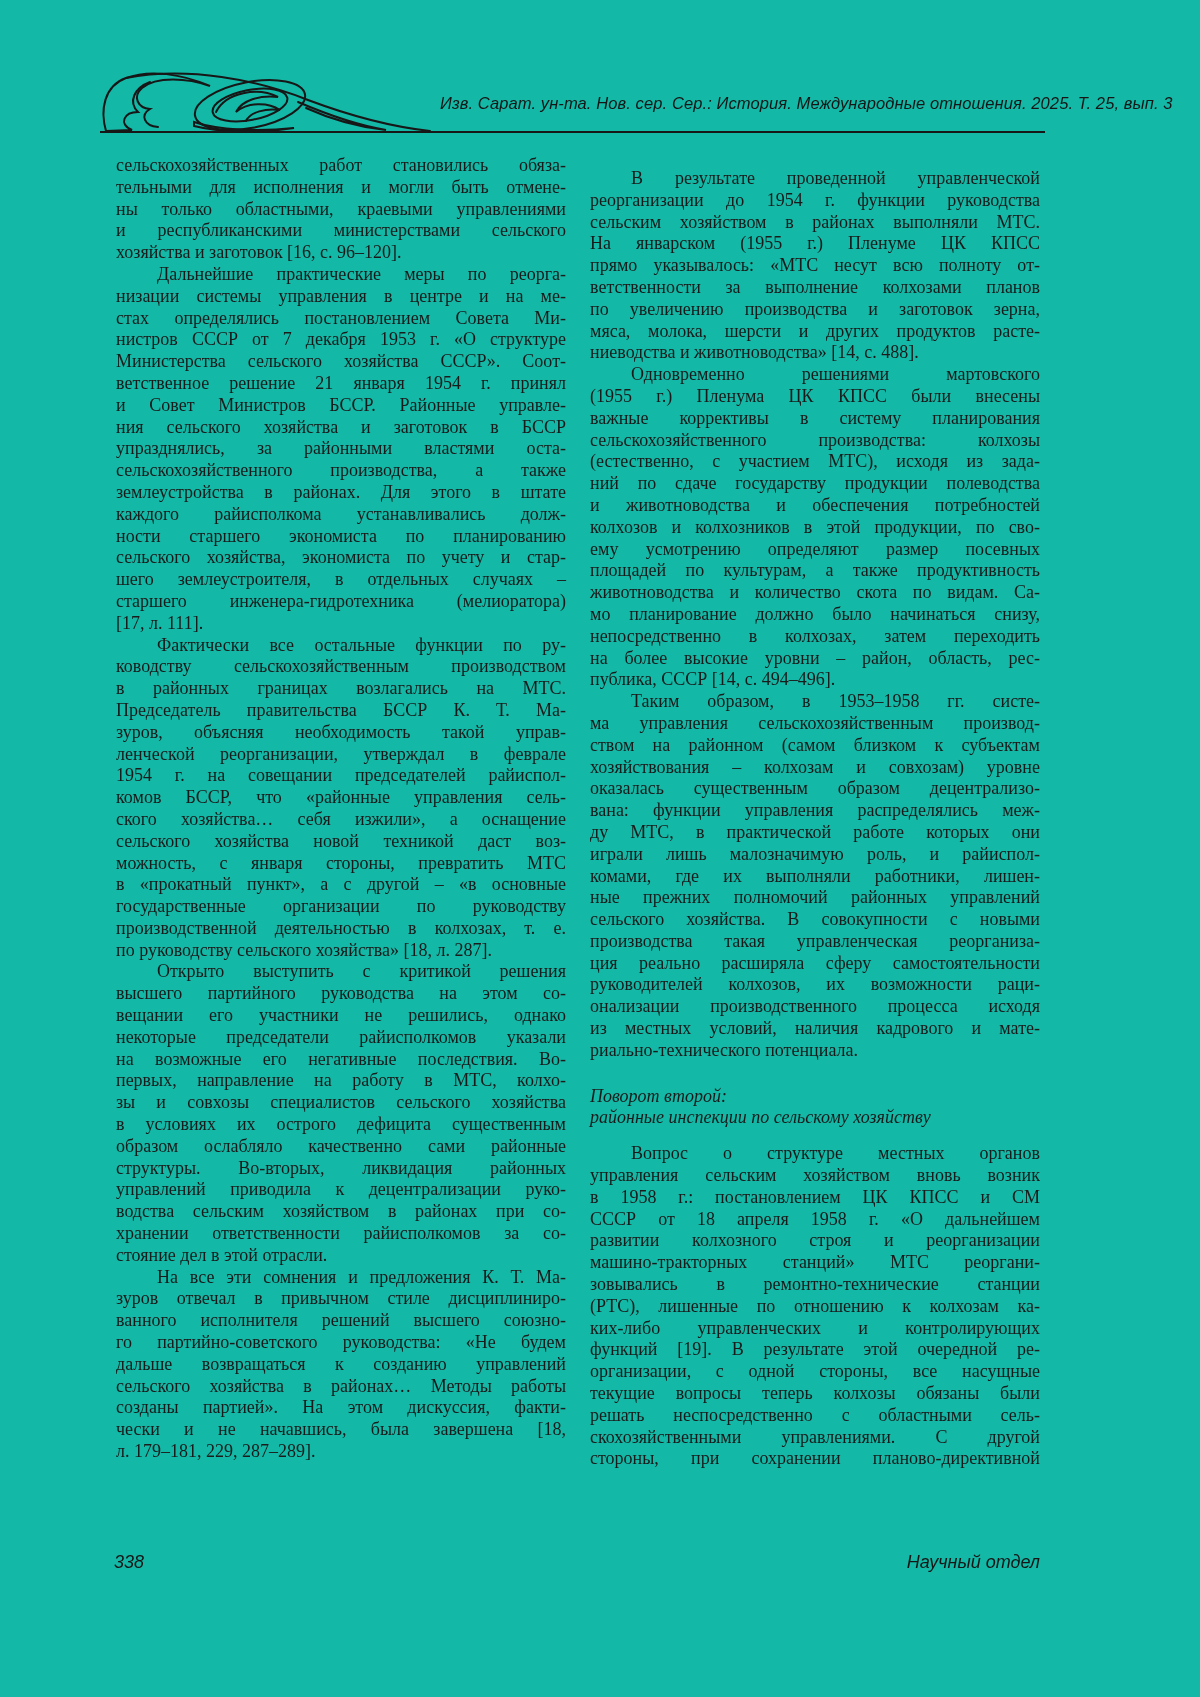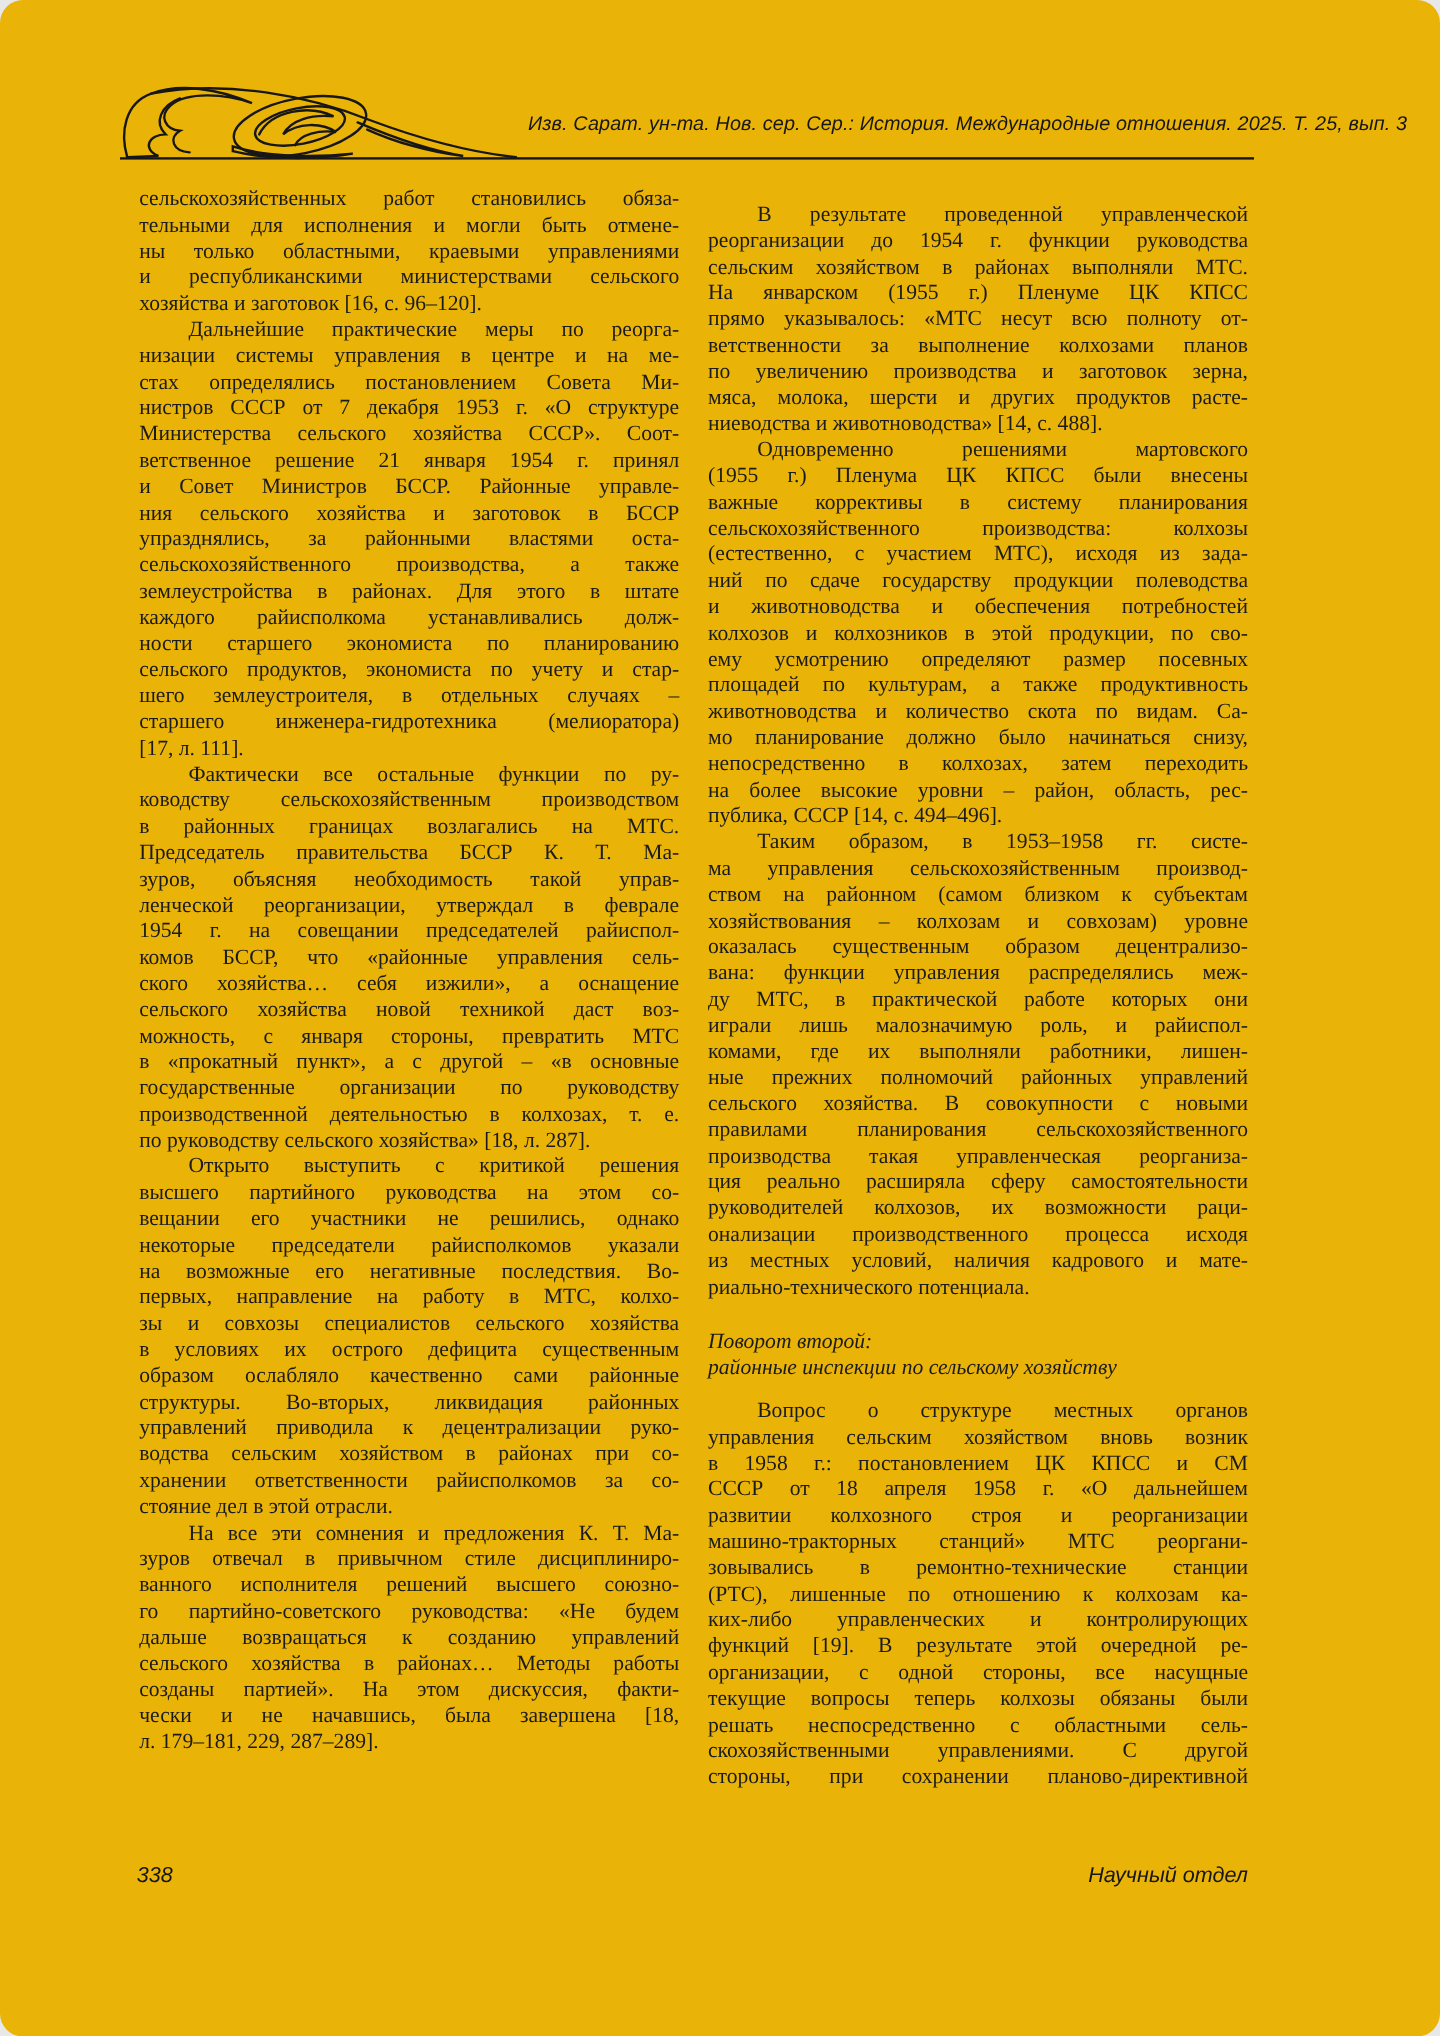--- a/index.html
+++ b/index.html
@@ -1,25 +1,24 @@
 <!DOCTYPE html>
 <html lang="ru"><head>
 <meta charset="utf-8">
 <style>
   html, body { margin: 0; padding: 0; background: #e8e8e8; }
   .page {
     position: relative;
     width: 1200px;
     height: 1697px;
     margin: 0 auto;
-    background: #eab308;
+    background: #14b8a6;
     color: #1b1b1b;
     font-family: "Liberation Serif", serif;
     overflow: hidden;
-    border-radius: 19px;
   }
   
   .header-logo {
     position: absolute;
     left: 98px;
     top: 70px;
     width: 335px;
     height: 64px;
   }
   .header-line-text {
@@ -131,21 +130,21 @@
         <div class="line">нистров СССР от 7 декабря 1953 г. «О структуре</div>
         <div class="line">Министерства сельского хозяйства СССР». Соот-</div>
         <div class="line">ветственное решение 21 января 1954 г. принял</div>
         <div class="line">и Совет Министров БССР. Районные управле-</div>
         <div class="line">ния сельского хозяйства и заготовок в БССР</div>
         <div class="line">упразднялись, за районными властями оста-</div>
         <div class="line">сельскохозяйственного производства, а также</div>
         <div class="line">землеустройства в районах. Для этого в штате</div>
         <div class="line">каждого райисполкома устанавливались долж-</div>
         <div class="line">ности старшего экономиста по планированию</div>
-        <div class="line">сельского продуктов, экономиста по учету и стар-</div>
+        <div class="line">сельского хозяйства, экономиста по учету и стар-</div>
         <div class="line">шего землеустроителя, в отдельных случаях –</div>
         <div class="line">старшего инженера-гидротехника (мелиоратора)</div>
         <div class="line last">[17, л. 111].</div>
       </div>
       <div class="block paragraph indent">
         <div class="line first">Фактически все остальные функции по ру-</div>
         <div class="line">ководству сельскохозяйственным производством</div>
         <div class="line">в районных границах возлагались на МТС.</div>
         <div class="line">Председатель правительства БССР К. Т. Ма-</div>
         <div class="line">зуров, объясняя необходимость такой управ-</div>
@@ -223,21 +222,20 @@
         <div class="line">ма управления сельскохозяйственным производ-</div>
         <div class="line">ством на районном (самом близком к субъектам</div>
         <div class="line">хозяйствования – колхозам и совхозам) уровне</div>
         <div class="line">оказалась существенным образом децентрализо-</div>
         <div class="line">вана: функции управления распределялись меж-</div>
         <div class="line">ду МТС, в практической работе которых они</div>
         <div class="line">играли лишь малозначимую роль, и райиспол-</div>
         <div class="line">комами, где их выполняли работники, лишен-</div>
         <div class="line">ные прежних полномочий районных управлений</div>
         <div class="line">сельского хозяйства. В совокупности с новыми</div>
-        <div class="line">правилами планирования сельскохозяйственного</div>
         <div class="line">производства такая управленческая реорганиза-</div>
         <div class="line">ция реально расширяла сферу самостоятельности</div>
         <div class="line">руководителей колхозов, их возможности раци-</div>
         <div class="line">онализации производственного процесса исходя</div>
         <div class="line">из местных условий, наличия кадрового и мате-</div>
         <div class="line last">риально-технического потенциала.</div>
       </div>
       <div class="block heading">
         <div class="line first">Поворот второй:</div>
         <div class="line last">районные инспекции по сельскому хозяйству</div>

